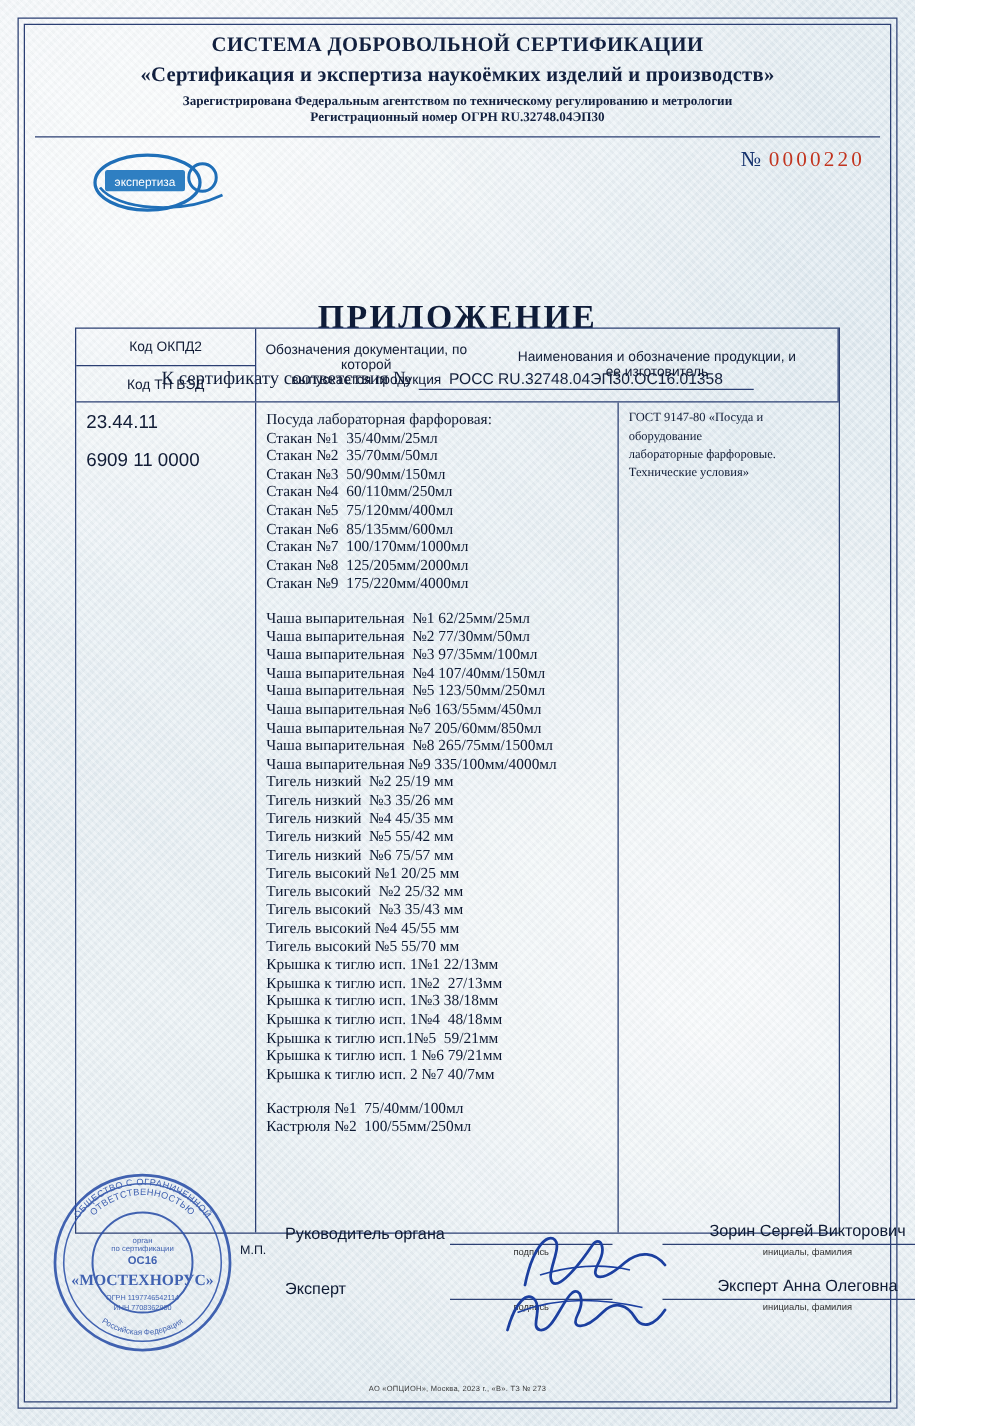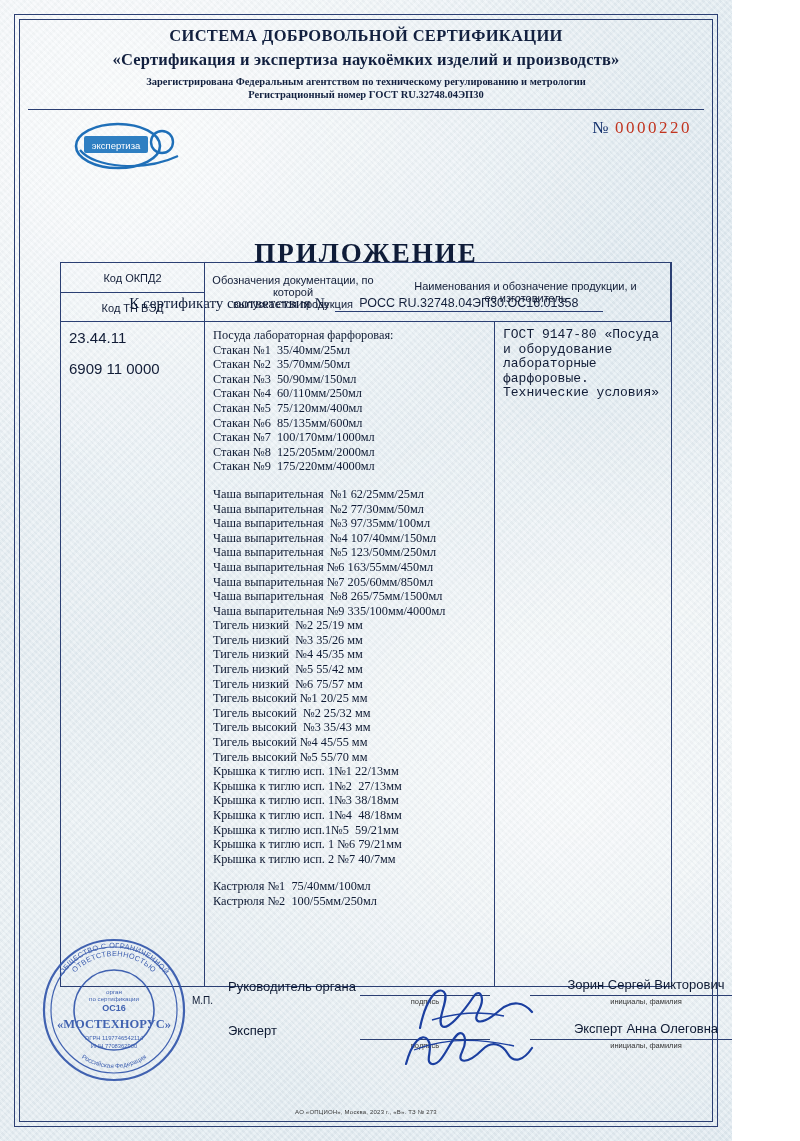--- a/index.html
+++ b/index.html
@@ -194,22 +194,22 @@
   }
   .tbl-body .c1 div { margin-bottom: 14px; }
   .tbl-body .c2 {
     border-right: 1px solid #2b3f73;
     padding: 6px 20px 0 8px;
     box-sizing: border-box;
   }
   .tbl-body .c3 {
     padding: 6px 8px 0 8px;
     box-sizing: border-box;
-    font-family: Liberation Mono, monospace;
-    font-size: 13px;
+    font-family: Liberation Serif, serif;
+    font-size: 10px;
     color: #111c36;
     line-height: 14.6px;
   }
   .prodline {
     font-family: "Liberation Serif", serif;
     font-size: 12.3px;
     color: #0e1a33;
     line-height: 14.6px;
     white-space: pre;
   }
@@ -317,21 +317,21 @@
 <div class="page">
   <div class="frame-outer"></div>
   <div class="frame-inner"></div>
 
   <div class="content">
 
     <div class="hdr">
       <div class="hdr-line1">СИСТЕМА ДОБРОВОЛЬНОЙ СЕРТИФИКАЦИИ</div>
       <div class="hdr-line2">«Сертификация и экспертиза наукоёмких изделий и производств»</div>
       <div class="hdr-line3">Зарегистрирована Федеральным агентством по техническому регулированию и метрологии</div>
-      <div class="hdr-line4">Регистрационный номер ГОСТ RU.32748.04ЭП30</div>
+      <div class="hdr-line4">Регистрационный номер ОГРН RU.32748.04ЭП30</div>
       <div class="hdr-rule"></div>
     </div>
 
     <div class="midband">
       <svg class="logo" viewBox="0 0 112 64">
         <ellipse cx="44" cy="30" rx="42" ry="22" fill="none" stroke="#1f6fb8" stroke-width="2.6"></ellipse>
         <path d="M6 34 C20 52, 70 56, 104 40" fill="none" stroke="#1f6fb8" stroke-width="2.2"></path>
         <rect x="10" y="20" width="64" height="17" rx="2" fill="#2f7fc2"></rect>
         <text x="42" y="32.5" font-family="Liberation Sans, sans-serif" font-size="9.5" fill="#ffffff" text-anchor="middle">экспертиза</text>
         <circle cx="88" cy="26" r="11" fill="none" stroke="#1f6fb8" stroke-width="2.4"></circle>

